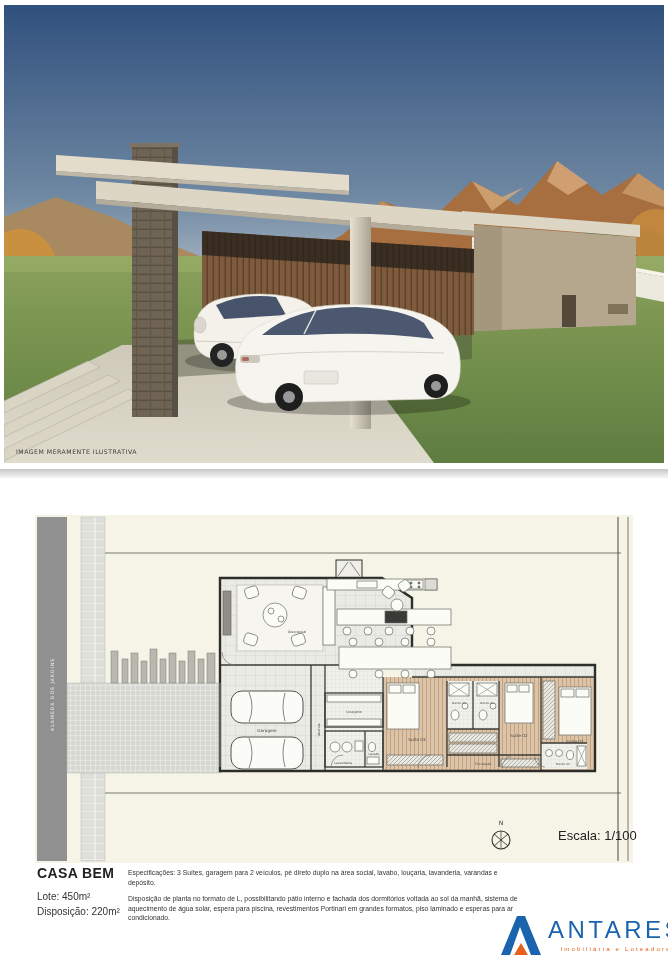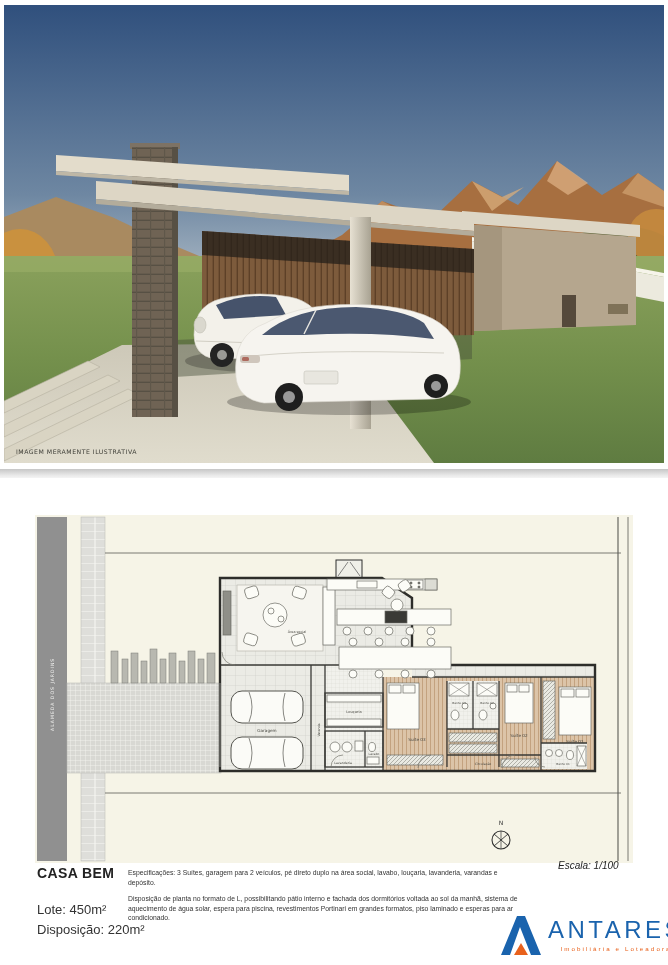--- a/index.html
+++ b/index.html
@@ -6,25 +6,25 @@
   body{
     width:668px;height:965px;position:relative;background:#ffffff;
     font-family:"Liberation Sans", sans-serif;overflow:hidden;
   }
   .hero{position:absolute;left:4px;top:5px;width:660px;height:458px;}
   .divider{position:absolute;left:0;top:469px;width:668px;height:9px;
     background:linear-gradient(180deg,#c6c6c6 0%,#e9e9e9 70%,#f4f4f4 100%);}
   .plan{position:absolute;left:35px;top:515px;}
   .footer-left{position:absolute;left:37px;top:865px;color:#222;}
   .footer-title{font-size:14px;font-weight:bold;letter-spacing:.4px;}
-  .footer-meta{font-size:13px;margin-top:19px;line-height:1.5;color:#333;}
+  .footer-meta{font-size:10px;margin-top:8px;line-height:1.5;color:#333;}
   .specs{position:absolute;left:128px;top:868px;width:398px;color:#333;
     font-size:6.8px;line-height:1.4;}
   .specs p{margin:0 0 7px 0;}
-  .scale{position:absolute;left:558px;top:860px;width:80px;font-size:10px;color:#222;font-style:italic;}
+  .scale{position:absolute;left:558px;top:828px;width:80px;font-size:13px;color:#222;}
   .logo{position:absolute;left:498px;top:910px;width:162px;height:50px;display:flex;align-items:center;}
   .logo-mark{width:44px;height:44px;flex:0 0 auto;}
   .logo-textbox{margin-left:6px;display:flex;flex-direction:column;align-items:center;}
   .logo-name{font-size:24px;font-weight:500;color:#1a63ad;letter-spacing:3.5px;line-height:1;}
   .logo-tagline{font-size:6.2px;color:#e8611c;letter-spacing:2.1px;margin-top:3px;white-space:nowrap;}
   svg text{font-family:"DejaVu Sans", sans-serif;}
 </style>
 </head>
 <body>
 

